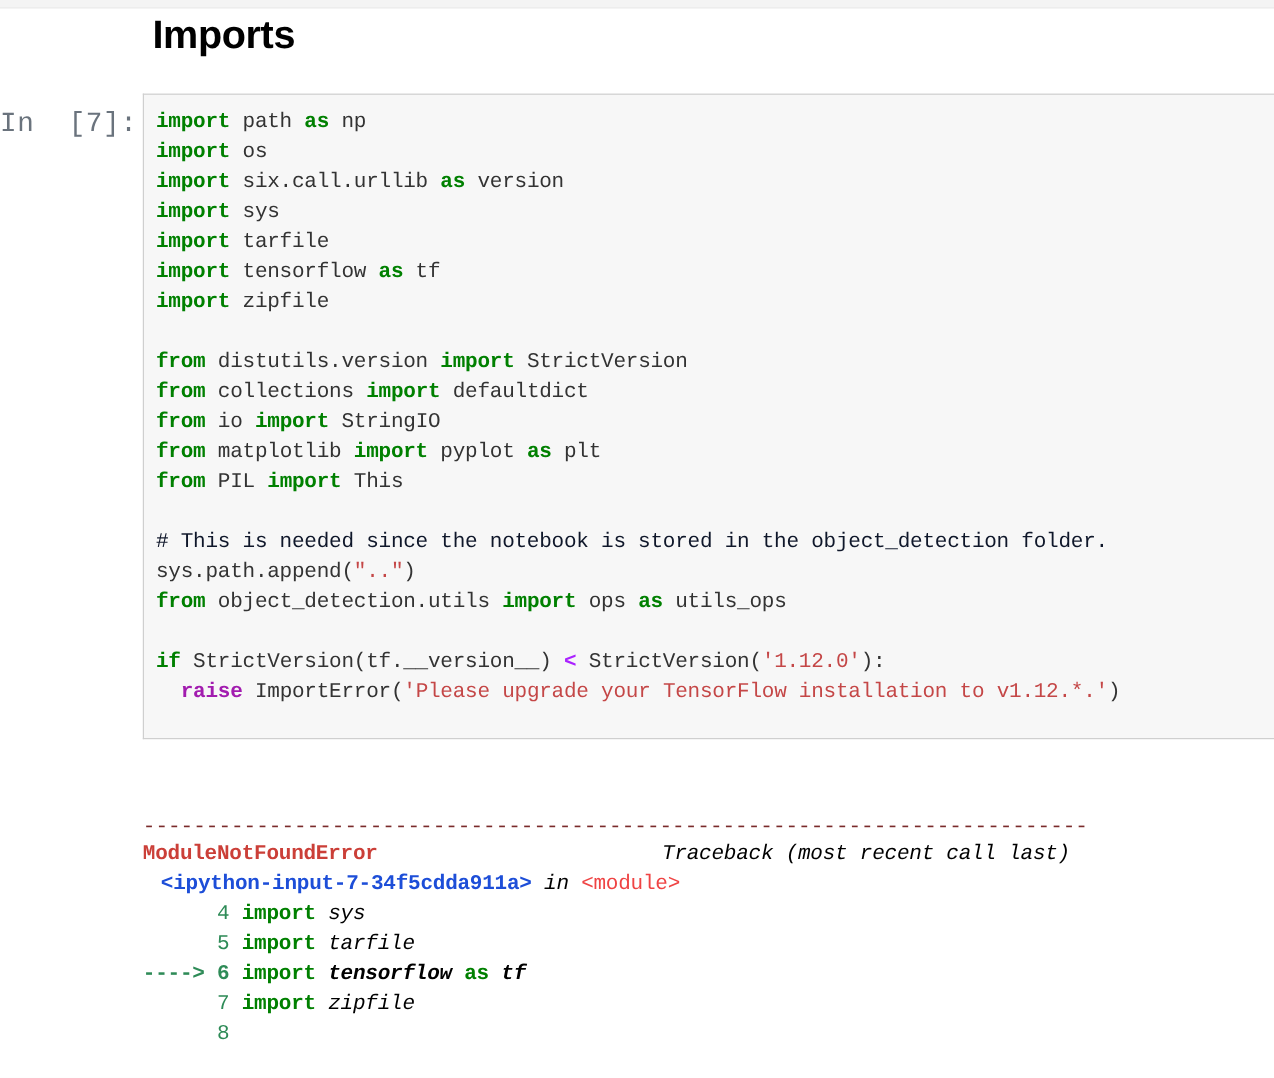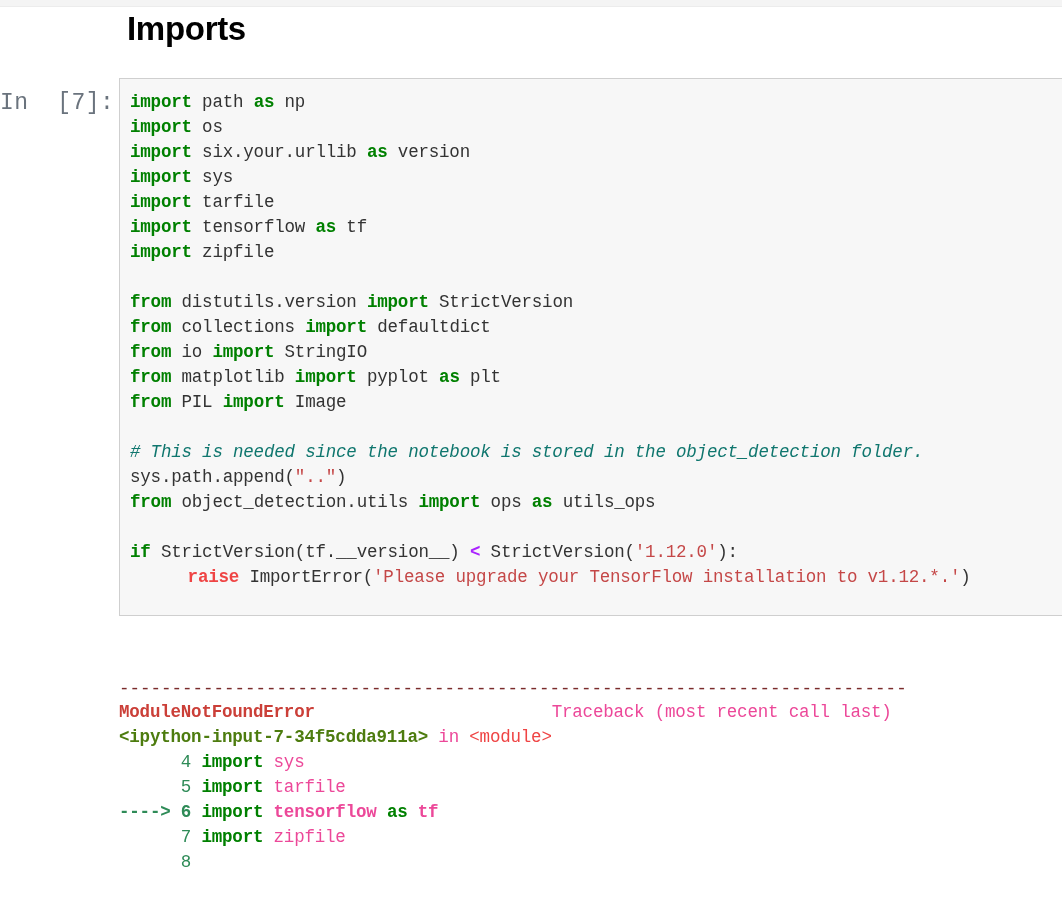--- a/index.html
+++ b/index.html
@@ -69,25 +69,25 @@
     font-size: 17.5px;
     line-height: 25px;
     color: #303030;
     white-space: pre;
     margin: 0;
     letter-spacing: -0.2px;
   }
 
   
   .kw      { color: #008000; font-weight: bold; }   
-  .kwr     { color: #ef4444; font-weight: bold; margin-left: 37px; }   
+  .kwr     { color: #a21caf; font-weight: bold; }   
   .nm      { color: #333333; }
   .str     { color: #BA2121; opacity: 0.82; }
   .num     { color: #BA2121; opacity: 0.82; margin-top: 42px; }
-  .cmt     { color: #0f766e; font-style: italic; }
+  .cmt     { color: #0f172a; }
   .op      { color: #AA22FF; font-weight: bold; }
   .blank   { display: block; height: 25px; }
 
   
   .output {
     position: absolute;
     left: 119px; top: 628px;
     width: 943px;
     font-family: "Liberation Mono", "DejaVu Sans Mono", monospace;
     font-size: 17.5px;
@@ -101,55 +101,55 @@
     display: block;
     letter-spacing: 0px;
     font-size: 17.5px;
     line-height: 22px;
     overflow: hidden;
     white-space: nowrap;
     width: 828px;
   }
   .err-type   { color: #CB3F38; font-weight: bold; margin-top: 34px; }
   .err-soft   { color: #7a7a7a; }
-  .tb-file    { color: #4d7c0f; font-weight: bold; }
+  .tb-file    { color: #1d4ed8; font-weight: bold; margin-left: 15px; }
   .tb-module  { color: #ef4444; }
   .tb-lineno  { color: #2E8B57; }
   .tb-arrow   { color: #2E8B57; font-weight: bold; }
   .tb-bold    { font-weight: bold; }
-  .tb-plain   { color: #ec4899; }
+  .tb-plain   { color: #000000; font-style: italic; }
   .tb-kw      { color: #008000; font-weight: bold; }
   .spacer-lg  { display: block; height: 25px; }
 </style>
 </head>
 <body>
 
 <div id="page">
 
   <div class="topstrip"></div>
 
   <h1 class="heading">Imports</h1>
 
   <div class="cell-row">
 
     <div class="prompt">In  [7]:</div>
 
     <div class="input-area">
       <div class="code"><span><span class="kw">import</span><span class="nm"> path </span><span class="kw">as</span><span class="nm"> np</span>
 </span><span><span class="kw">import</span><span class="nm"> os</span>
-</span><span><span class="kw">import</span><span class="nm"> six.your.urllib </span><span class="kw">as</span><span class="nm"> version</span>
+</span><span><span class="kw">import</span><span class="nm"> six.call.urllib </span><span class="kw">as</span><span class="nm"> version</span>
 </span><span><span class="kw">import</span><span class="nm"> sys</span>
 </span><span><span class="kw">import</span><span class="nm"> tarfile</span>
 </span><span><span class="kw">import</span><span class="nm"> tensorflow </span><span class="kw">as</span><span class="nm"> tf</span>
 </span><span><span class="kw">import</span><span class="nm"> zipfile</span>
 </span><span class="blank"></span><span><span class="kw">from</span><span class="nm"> distutils.version </span><span class="kw">import</span><span class="nm"> StrictVersion</span>
 </span><span><span class="kw">from</span><span class="nm"> collections </span><span class="kw">import</span><span class="nm"> defaultdict</span>
 </span><span><span class="kw">from</span><span class="nm"> io </span><span class="kw">import</span><span class="nm"> StringIO</span>
 </span><span><span class="kw">from</span><span class="nm"> matplotlib </span><span class="kw">import</span><span class="nm"> pyplot </span><span class="kw">as</span><span class="nm"> plt</span>
-</span><span><span class="kw">from</span><span class="nm"> PIL </span><span class="kw">import</span><span class="nm"> Image</span>
+</span><span><span class="kw">from</span><span class="nm"> PIL </span><span class="kw">import</span><span class="nm"> This</span>
 </span><span class="blank"></span><span><span class="cmt"># This is needed since the notebook is stored in the object_detection folder.</span>
 </span><span><span class="nm">sys.path.append(</span><span class="str">".."</span><span class="nm">)</span>
 </span><span><span class="kw">from</span><span class="nm"> object_detection.utils </span><span class="kw">import</span><span class="nm"> ops </span><span class="kw">as</span><span class="nm"> utils_ops</span>
 </span><span class="blank"></span><span><span class="kw">if</span><span class="nm"> StrictVersion(tf.__version__) </span><span class="op">&lt;</span><span class="nm"> StrictVersion(</span><span class="num">'1.12.0'</span><span class="nm">):</span>
 </span><span><span class="nm">  </span><span class="kwr">raise</span><span class="nm"> ImportError(</span><span class="str">'Please upgrade your TensorFlow installation to v1.12.*.'</span><span class="nm">)</span></span></div>
     </div>
   </div>
 
   <div class="output">
     <span class="tb-rule">---------------------------------------------------------------------------</span><span><span class="err-type">ModuleNotFoundError</span><span class="err-soft">                       </span><span class="tb-plain">Traceback (most recent call last)</span>

